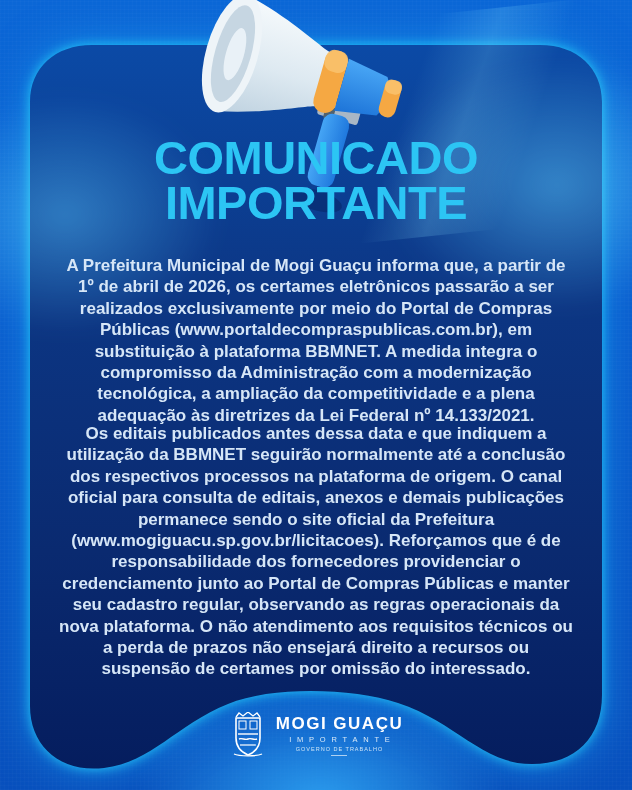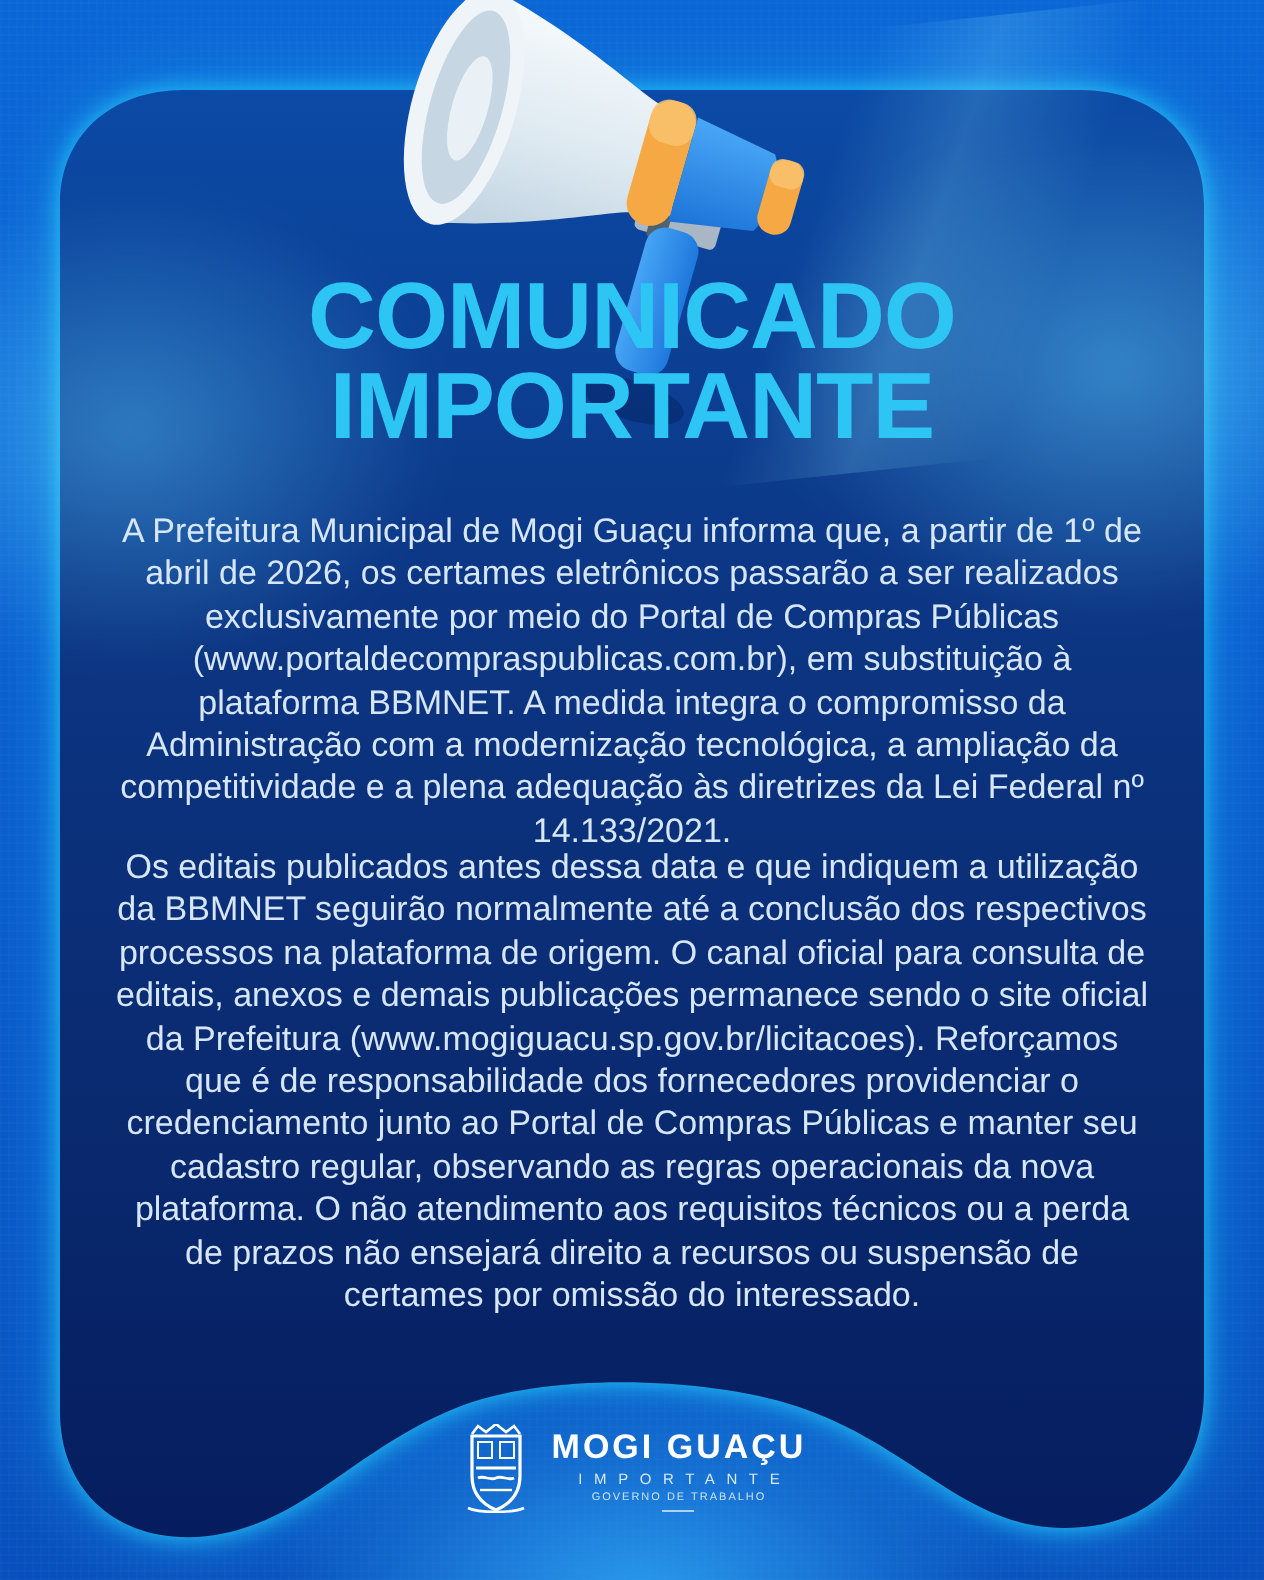--- a/index.html
+++ b/index.html
@@ -46,21 +46,21 @@
   .megaphone-svg{position:absolute;left:0;top:0;z-index:5;}
   .poster-title{
     position:absolute;left:0;right:0;top:136px;z-index:6;
     text-align:center;line-height:.95;
     font-weight:900;font-size:47px;letter-spacing:-.5px;
     color:#2cc5f4;
   }
   .body-text{
     position:absolute;left:57px;right:57px;z-index:6;
     text-align:center;color:#d6e6f7;
-    font-size:17px;line-height:1.26;font-weight:400;
+    font-size:17px;line-height:1.26;font-weight:700;
   }
   .para-1{top:238px;}
   .para-2{top:406px;}
   .footer-logo{
     position:absolute;left:0;right:0;top:712px;z-index:6;
     display:flex;justify-content:center;align-items:center;gap:9px;
   }
   .crest{flex:0 0 auto;}
   .logo-text{display:flex;flex-direction:column;align-items:center;}
   .city-name{font-weight:700;font-size:17px;letter-spacing:1.5px;color:#ffffff;line-height:1;}

